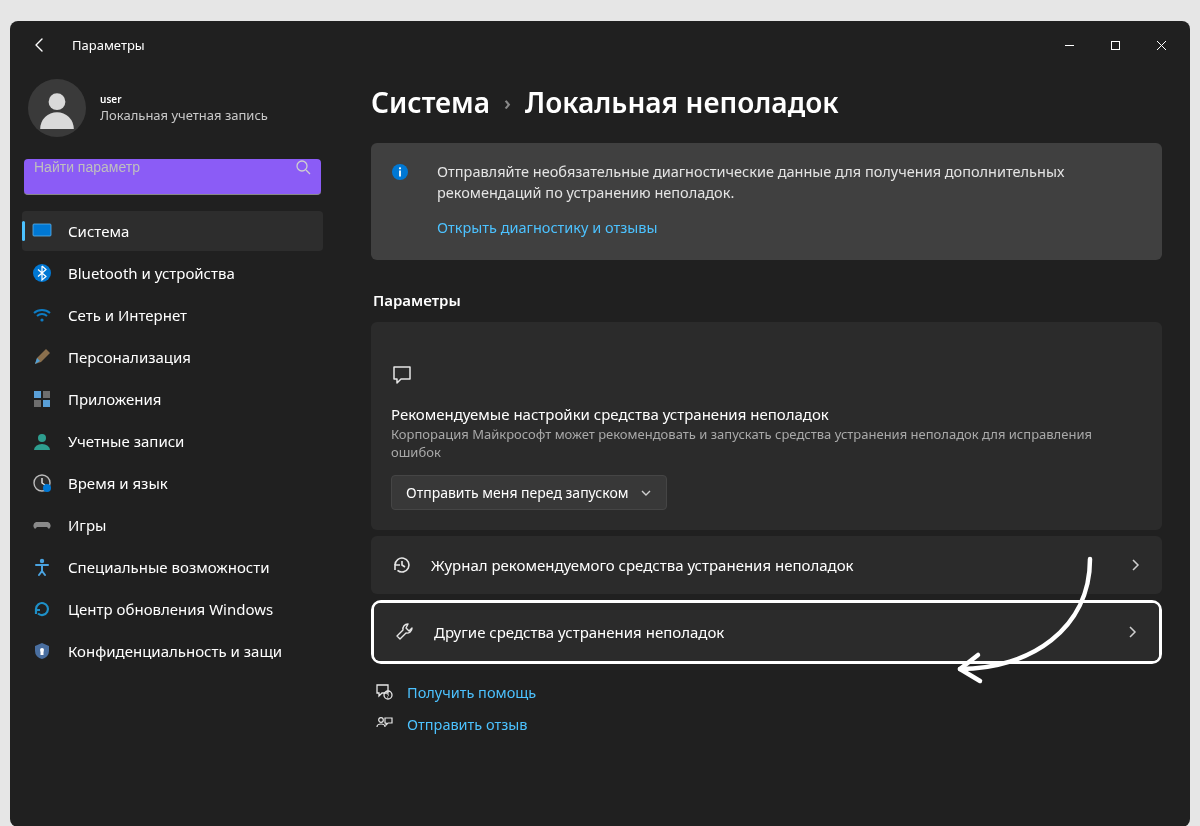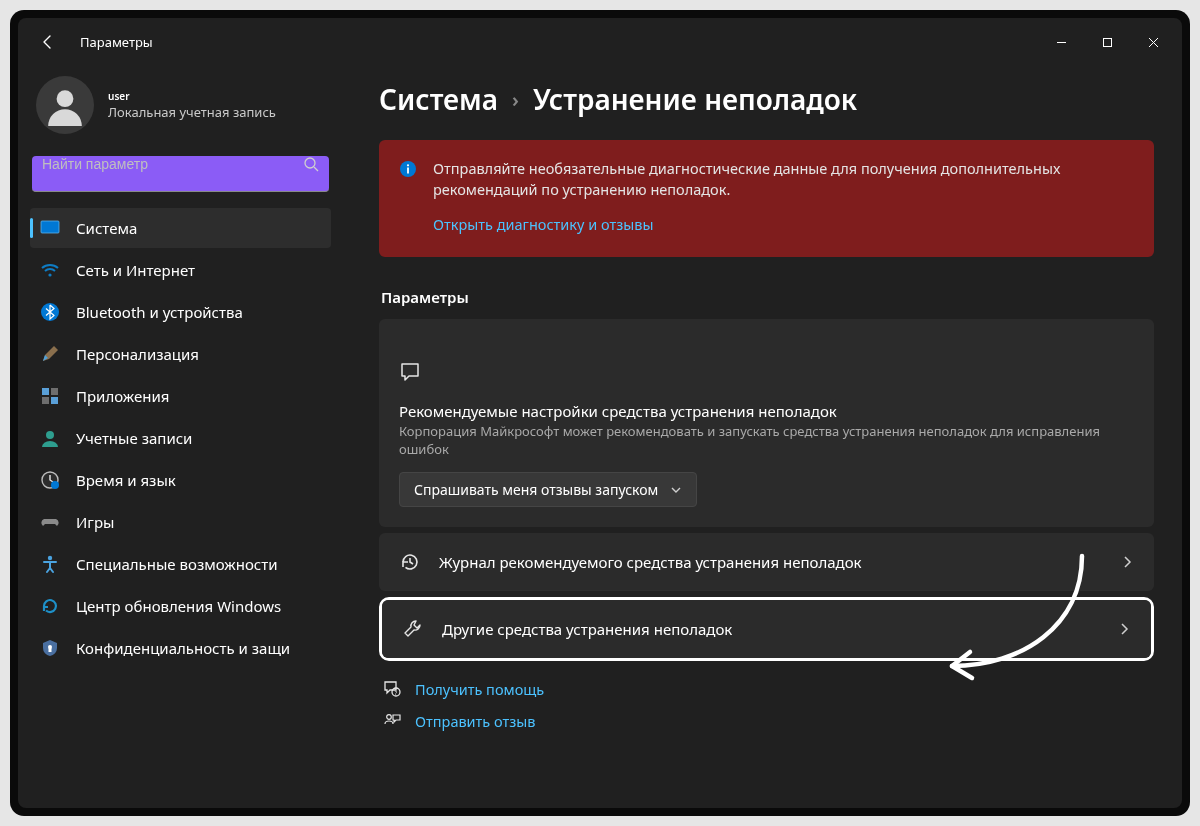--- a/index.html
+++ b/index.html
@@ -1,17 +1,17 @@
 <!DOCTYPE html>
 <html><head>
 <meta charset="utf-8">
 <style>
   * { box-sizing: border-box; margin: 0; padding: 0; }
   html, body { width: 1200px; height: 826px; overflow: hidden; font-family: "Segoe UI", system-ui, -apple-system, sans-serif; background: #e6e6e6; }
-  .frame { position: absolute; left: 10px; top: 10px; width: 1180px; height: 806px; background: #0a0a0a; border-radius: 14px; padding: 8px; }
+  .frame { position: absolute; left: 10px; top: 21px; width: 1180px; height: 806px; background: #0a0a0a; border-radius: 14px; }
   .window { width: 100%; height: 100%; background: #202020; border-radius: 8px; display: flex; flex-direction: column; color: #fff; overflow: hidden; position: relative; }
   .titlebar { height: 48px; display: flex; align-items: center; padding: 0 6px; font-size: 13px; }
   .back-btn { width: 36px; height: 36px; display: flex; align-items: center; justify-content: center; cursor: pointer; border-radius: 4px; margin-left: 6px;}
   .back-btn svg { width: 16px; height: 16px; }
   .app-title { margin-left: 14px; color: #fff; font-size: 13px; }
   .win-controls { margin-left: auto; display: flex; }
   .win-btn { width: 46px; height: 32px; display: flex; align-items: center; justify-content: center; cursor: pointer; }
   .win-btn svg { width: 11px; height: 11px; }
   .content { flex: 1; display: flex; min-height: 0; }
   .sidebar { width: 325px; padding: 0 10px; display: flex; flex-direction: column; }
@@ -27,21 +27,21 @@
   .nav { display: flex; flex-direction: column; gap: 2px; padding: 0 2px; }
   .nav-item { display: flex; align-items: center; gap: 16px; padding: 8px 10px; border-radius: 4px; font-size: 15px; cursor: pointer; position: relative; min-height: 40px; }
   .nav-item.selected { background: #2d2d2d; }
   .nav-item.selected::before { content: ""; position: absolute; left: 0; top: 10px; bottom: 10px; width: 3px; background: #4cc2ff; border-radius: 2px; }
   .nav-item .nav-icon { width: 20px; height: 20px; display: flex; align-items: center; justify-content: center; flex-shrink: 0; }
   .nav-item .nav-label { white-space: nowrap; overflow: hidden; text-overflow: ellipsis; }
   .main { flex: 1; padding: 8px 28px 20px 36px; overflow-y: auto; position: relative; }
   .breadcrumb { display: flex; align-items: center; gap: 14px; font-size: 28px; font-weight: 600; margin: 6px 0 22px 0; }
   .breadcrumb .crumb-sep { color: #888; font-size: 20px; }
   .breadcrumb .crumb-parent { color: #fff; cursor: pointer; }
-  .info-card { background: #7f1d1d; border-radius: 6px; padding: 18px 20px 22px 20px; display: flex; gap: 16px; justify-content: center; }
+  .info-card { background: #404040; border-radius: 6px; padding: 18px 20px 22px 20px; display: flex; gap: 28px; justify-content: center; }
   .info-icon { width: 18px; height: 18px; flex-shrink: 0; margin-top: 2px; }
   .info-body { font-size: 14.5px; color: #e4e4e4; line-height: 1.45; }
   .info-link { color: #4cc2ff; margin-top: 14px; display: inline-block; cursor: pointer; }
   .section-title { font-size: 15px; font-weight: 600; margin: 30px 0 12px 2px; }
   .card { background: #2b2b2b; border-radius: 6px; margin-bottom: 6px; }
   .rec-card { padding: 14px 20px 20px 20px; display: flex; gap: 18px; align-items: flex-start; flex-direction: column; }
   .card-icon { width: 22px; height: 22px; margin-top: 28px; color: #e6e6e6; flex-shrink: 0; }
   .rec-body { flex: 1; }
   .rec-title { font-size: 15px; color: #fff; }
   .rec-desc { font-size: 13px; color: #a9a9a9; margin-top: 2px; line-height: 1.35; }
@@ -121,35 +121,35 @@
                 <svg viewBox="0 0 20 20">
                   <rect x="1" y="3" width="18" height="12" rx="1" fill="#0078d4"></rect>
                   <rect x="1" y="3" width="18" height="12" rx="1" fill="none" stroke="#5ab0e8" stroke-width="0.8"></rect>
                 </svg>
               </span>
           <span class="nav-label">Система</span>
         </div>
         <div class="nav-item">
           <span class="nav-icon">
                 <svg viewBox="0 0 20 20">
+                  <circle cx="10" cy="10" r="9" fill="#0078d4"></circle>
+                  <path d="M10 3 L14 6.5 L10 10 L14 13.5 L10 17 V3 M6 6.5 L14 13.5 M6 13.5 L14 6.5" stroke="#fff" stroke-width="1.2" fill="none"></path>
+                </svg>
+              </span>
+          <span class="nav-label">Bluetooth и устройства</span>
+        </div>
+        <div class="nav-item">
+          <span class="nav-icon">
+                <svg viewBox="0 0 20 20">
                   <path d="M2 8 a12 12 0 0 1 16 0" stroke="#0e7cc4" stroke-width="2" fill="none"></path>
                   <path d="M5 11 a7.5 7.5 0 0 1 10 0" stroke="#0e7cc4" stroke-width="2" fill="none"></path>
                   <circle cx="10" cy="15" r="1.6" fill="#0e7cc4"></circle>
                 </svg>
               </span>
           <span class="nav-label">Сеть и Интернет</span>
-        </div>
-        <div class="nav-item">
-          <span class="nav-icon">
-                <svg viewBox="0 0 20 20">
-                  <circle cx="10" cy="10" r="9" fill="#0078d4"></circle>
-                  <path d="M10 3 L14 6.5 L10 10 L14 13.5 L10 17 V3 M6 6.5 L14 13.5 M6 13.5 L14 6.5" stroke="#fff" stroke-width="1.2" fill="none"></path>
-                </svg>
-              </span>
-          <span class="nav-label">Bluetooth и устройства</span>
         </div>
         <div class="nav-item">
           <span class="nav-icon">
                 <svg viewBox="0 0 20 20">
                   <path d="M3 17 L5 11 L14 2 L18 6 L9 15 Z" fill="#8a6f4d"></path>
                   <path d="M3 17 L5 11 L8 14 Z" fill="#4fa0d8"></path>
                 </svg>
               </span>
           <span class="nav-label">Персонализация</span>
         </div>
@@ -219,21 +219,21 @@
               </span>
           <span class="nav-label">Конфиденциальность и защи</span>
         </div>
       </div>
     </div>
 
     <div class="main">
       <div class="breadcrumb">
         <span class="crumb-parent">Система</span>
         <span class="crumb-sep">›</span>
-        <span>Устранение неполадок</span>
+        <span>Локальная неполадок</span>
       </div>
 
       <div class="info-card">
         <svg class="info-icon" viewBox="0 0 18 18">
               <circle cx="9" cy="9" r="8" fill="#0078d4"></circle>
               <circle cx="9" cy="5.3" r="1.1" fill="#fff"></circle>
               <rect x="8.1" y="7.5" width="1.8" height="6" fill="#fff"></rect>
             </svg>
         <div class="info-body">
           <div>Отправляйте необязательные диагностические данные для получения дополнительных рекомендаций по устранению неполадок.</div>
@@ -244,21 +244,21 @@
       <div class="section-title">Параметры</div>
 
       <div class="card rec-card">
         <svg class="card-icon" viewBox="0 0 22 22">
               <path d="M3 3 h16 v12 h-9 l-4 4 v-4 h-3 Z" stroke="currentColor" stroke-width="1.5" fill="none" stroke-linejoin="round"></path>
             </svg>
         <div class="rec-body">
           <div class="rec-title">Рекомендуемые настройки средства устранения неполадок</div>
           <div class="rec-desc">Корпорация Майкрософт может рекомендовать и запускать средства устранения неполадок для исправления ошибок</div>
           <div class="dropdown">
-            <span>Спрашивать меня отзывы запуском</span>
+            <span>Отправить меня перед запуском</span>
             <svg viewBox="0 0 12 12">
                   <path d="M2 4 L6 8 L10 4" stroke="#cfcfcf" stroke-width="1.4" fill="none"></path>
                 </svg>
           </div>
         </div>
       </div>
 
       <div class="card row-card">
         <svg class="row-icon" viewBox="0 0 22 22">
               <path d="M4 11 a7 7 0 1 1 2.5 5.4" stroke="currentColor" stroke-width="1.6" fill="none"></path>

